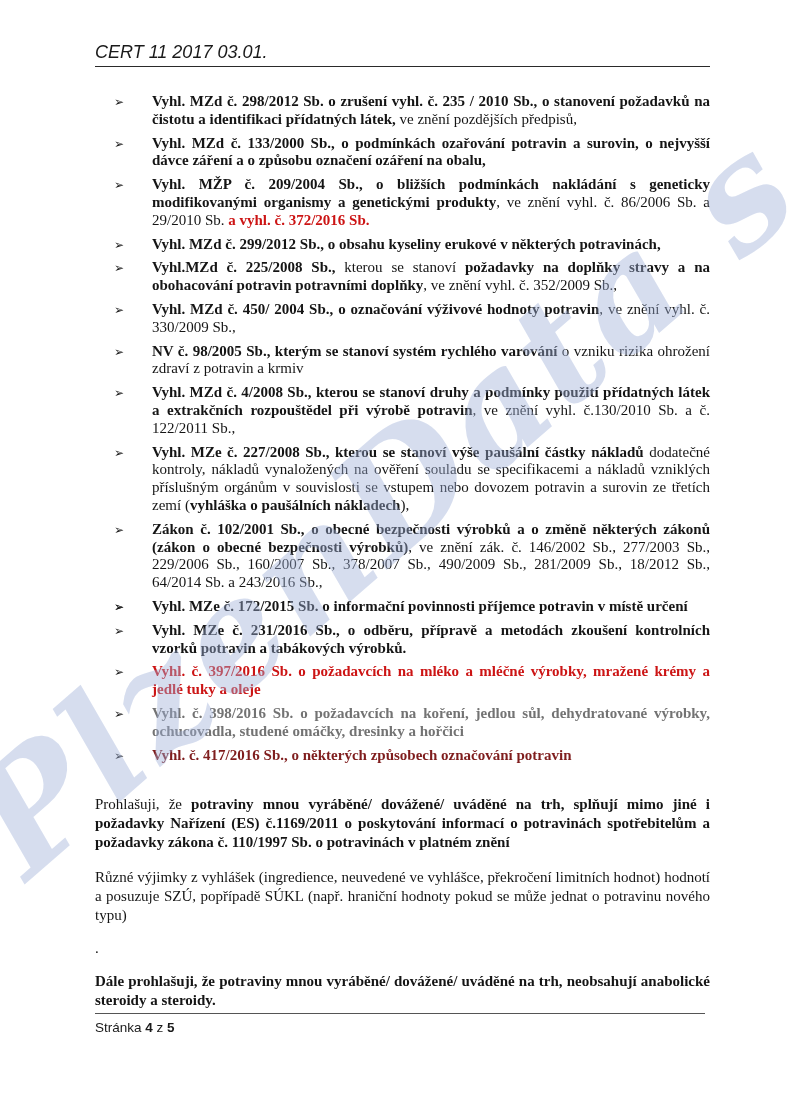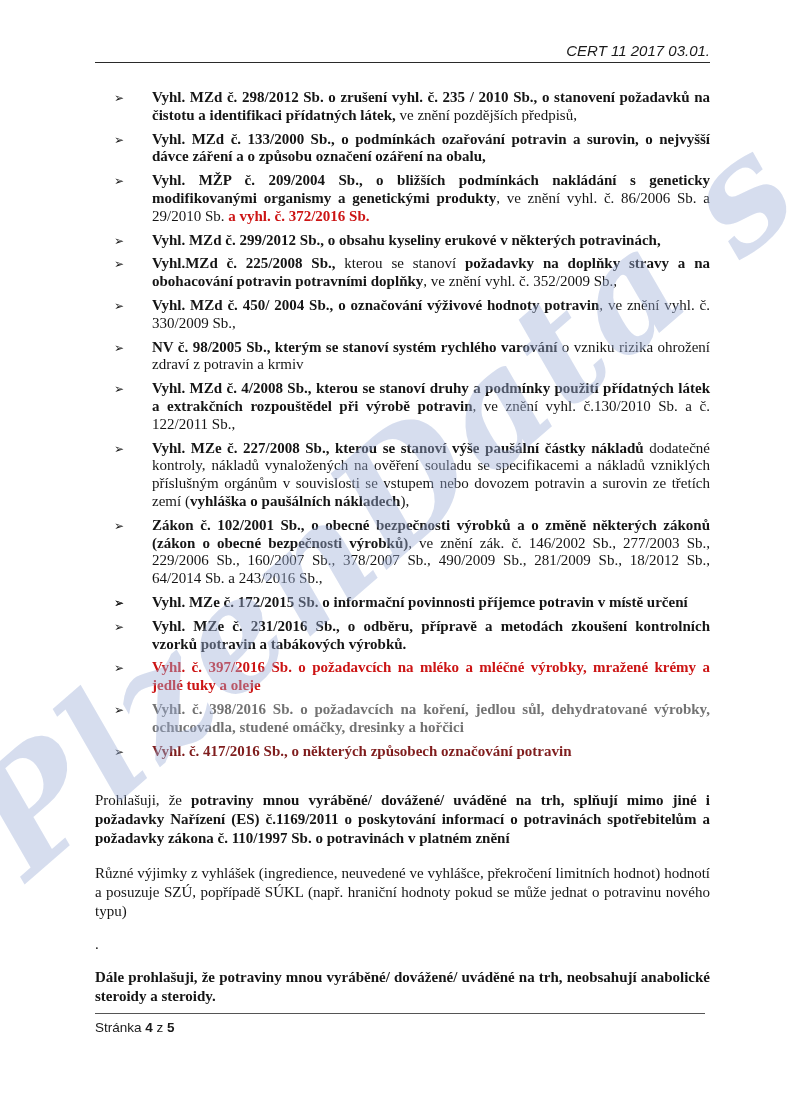--- a/index.html
+++ b/index.html
@@ -26,23 +26,23 @@
     z-index: 2; pointer-events: none;
   }
 
   .content {
     position: relative; z-index: 1;
     padding: 42px 90px 0 95px;
   }
 
   
   .header-title {
-    display: block; text-align: right;
+    display: block; 
     font-family: "Liberation Sans", sans-serif;
-    font-style: italic; font-size: 15px; color: #1a1a1a;
+    font-style: italic; font-size: 18px; color: #1a1a1a;
   }
   .header-rule {
     margin-top: 3px; border-bottom: 1.4px solid #2a2a2a;
   }
 
   
   .reg-list { list-style: none; margin-top: 26px; }
   .reg-item {
     position: relative;
     padding-left: 57px;

